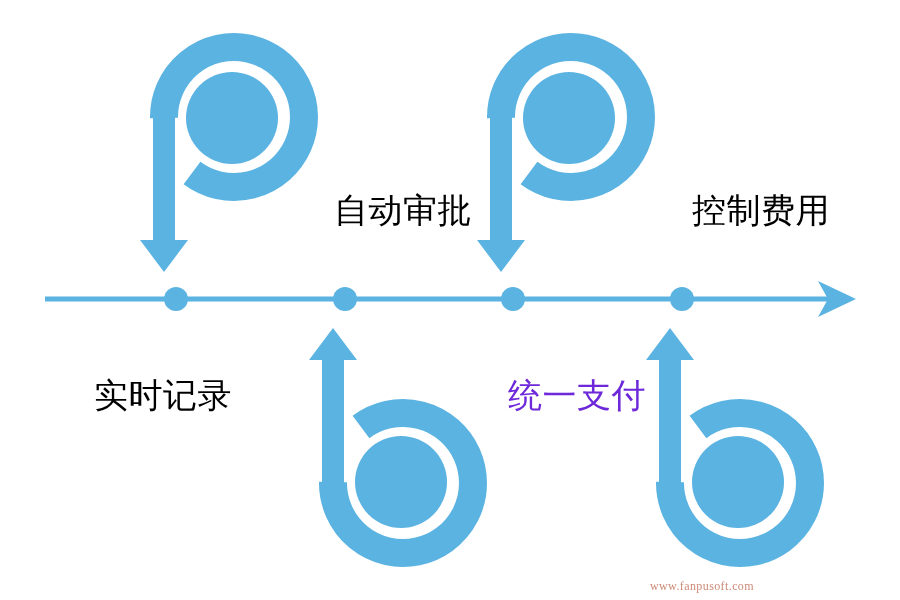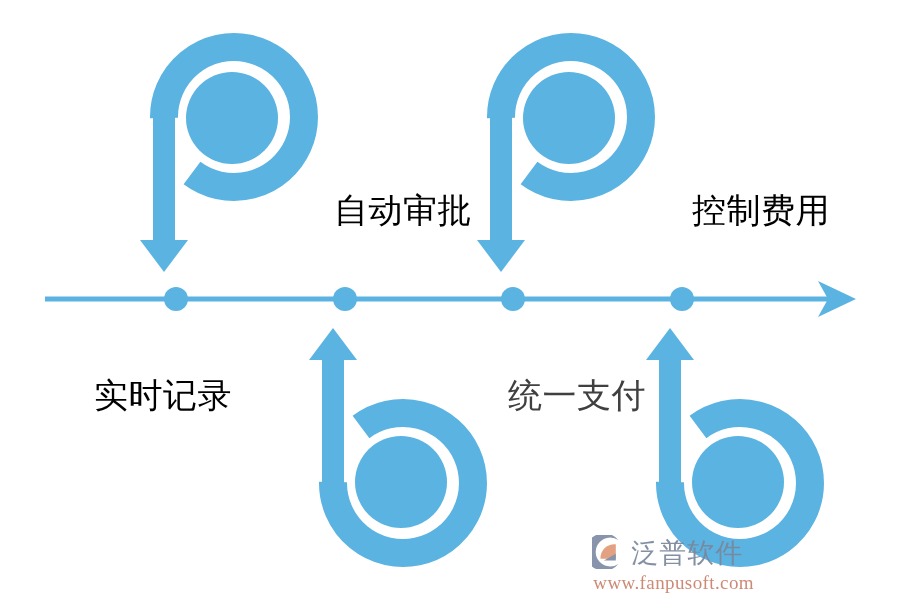--- a/index.html
+++ b/index.html
@@ -63,21 +63,21 @@
     flex: 0 0 34px;
   }
   #watermark .wm-name {
     font-size: 27px;
     line-height: 1;
     color: #7a879b;
     font-family: "DejaVu Sans", "Liberation Sans", sans-serif;
     letter-spacing: 1px;
   }
   #watermark .wm-url {
-    font-size: 19px;
+    font-size: 12px;
     line-height: 1;
     color: #c8806a;
     letter-spacing: 0.4px;
     margin-top: 4px;
     margin-left: 1px;
     font-family: "Liberation Serif", "DejaVu Serif", serif;
   }
 </style>
 </head>
 <body>
@@ -148,31 +148,23 @@
     <path d="M 818,281 L 856,299 L 818,317 L 828,299 Z" fill="#5bb3e2"></path>
 
     <circle cx="176" cy="299" r="12" fill="#5bb3e2"></circle>
     <circle cx="345" cy="299" r="12" fill="#5bb3e2"></circle>
     <circle cx="513" cy="299" r="12" fill="#5bb3e2"></circle>
     <circle cx="682" cy="299" r="12" fill="#5bb3e2"></circle>
   </svg>
 
   <div class="label" style="left: 334px; top: 193px; color: rgb(0, 0, 0);">自动审批</div>
 
-  <div class="label" style="left: 508px; top: 378px; color: #404040;">统一支付</div>
+  <div class="label" style="left: 508px; top: 378px; color: #6d28d9;">统一支付</div>
 
   <div class="label" style="left: 94px; top: 378px; color: rgb(0, 0, 0);">实时记录</div>
 
   <div class="label" style="left: 692px; top: 193px; color: rgb(0, 0, 0);">控制费用</div>
 
   <div id="watermark">
-    <div class="wm-top">
-      <svg class="wm-mark" viewBox="0 0 40 40">
-        <path d="M31,6 A17,17 0 1 0 31,34 A22,22 0 1 1 31,6 Z" fill="#7d8ba4"></path>
-        <path d="M10,28 A16,16 0 0 1 28,11 L28,28 Z" fill="#e29a77"></path>
-        <path d="M14,30 L28,30 L28,22 Z" fill="#7d8ba4"></path>
-      </svg>
-      <div class="wm-name">泛普软件</div>
-    </div>
     <div class="wm-url">www.fanpusoft.com</div>
   </div>
 
 </div>
 
 </body></html>

